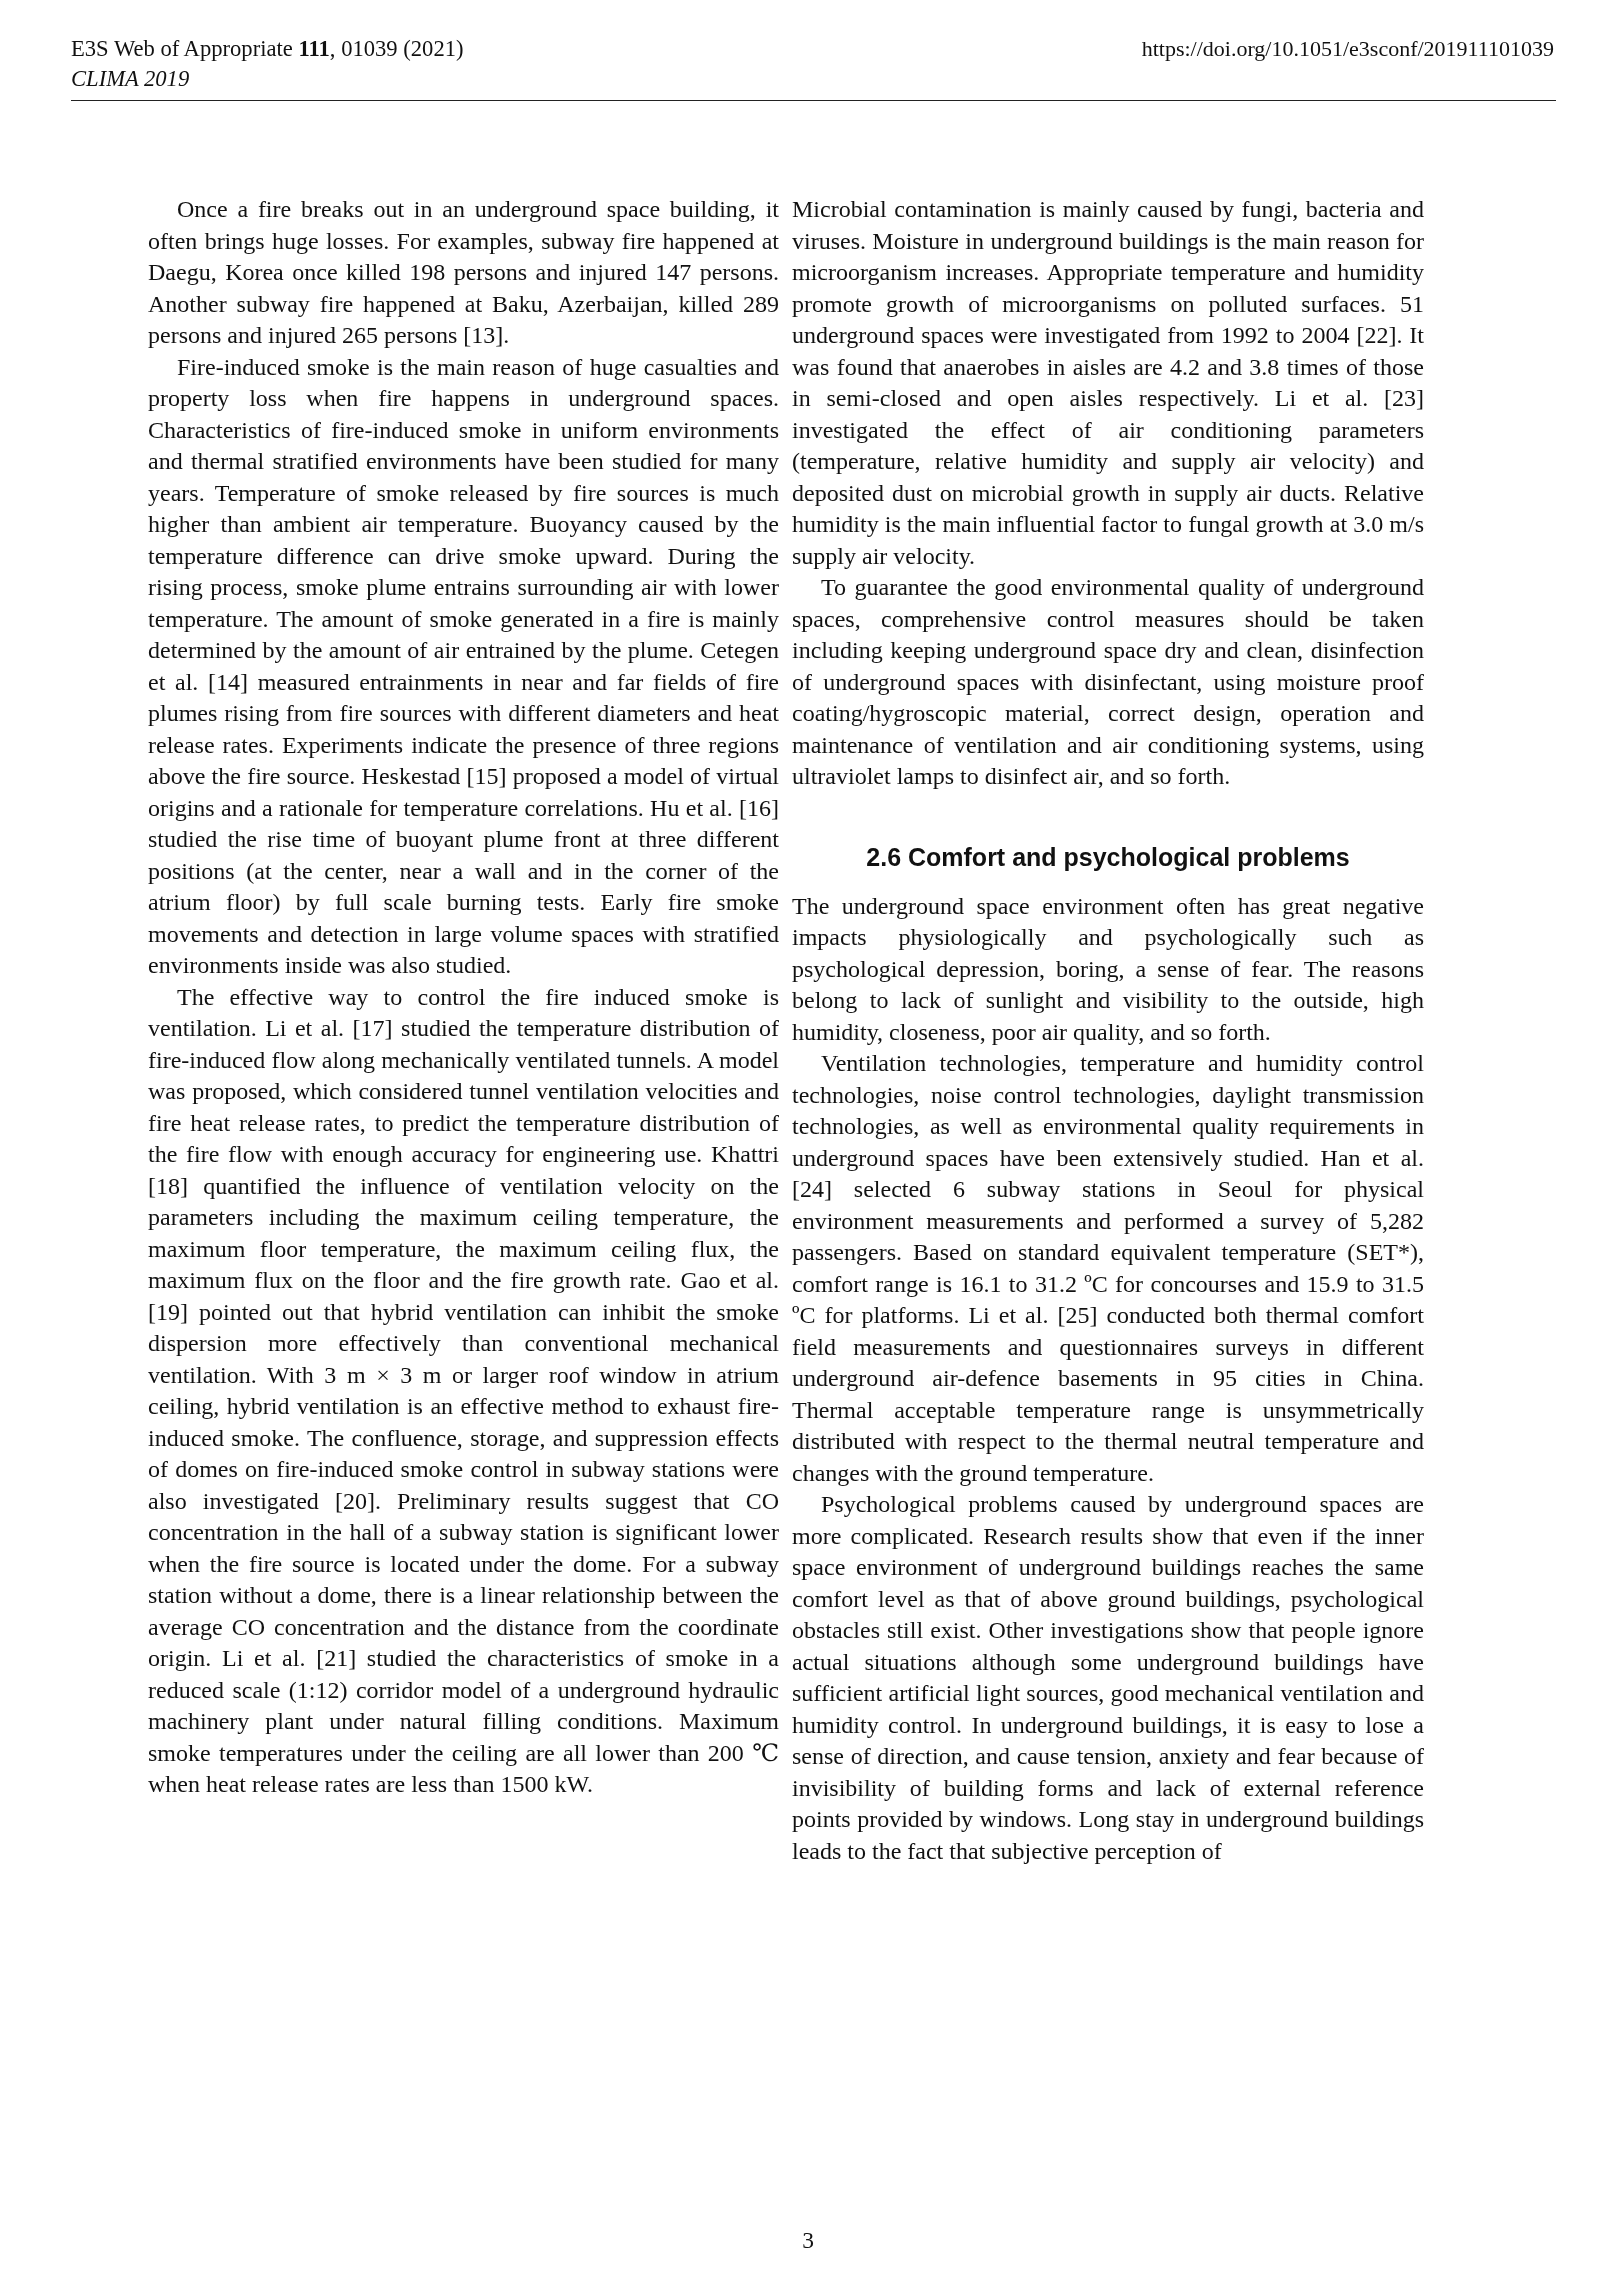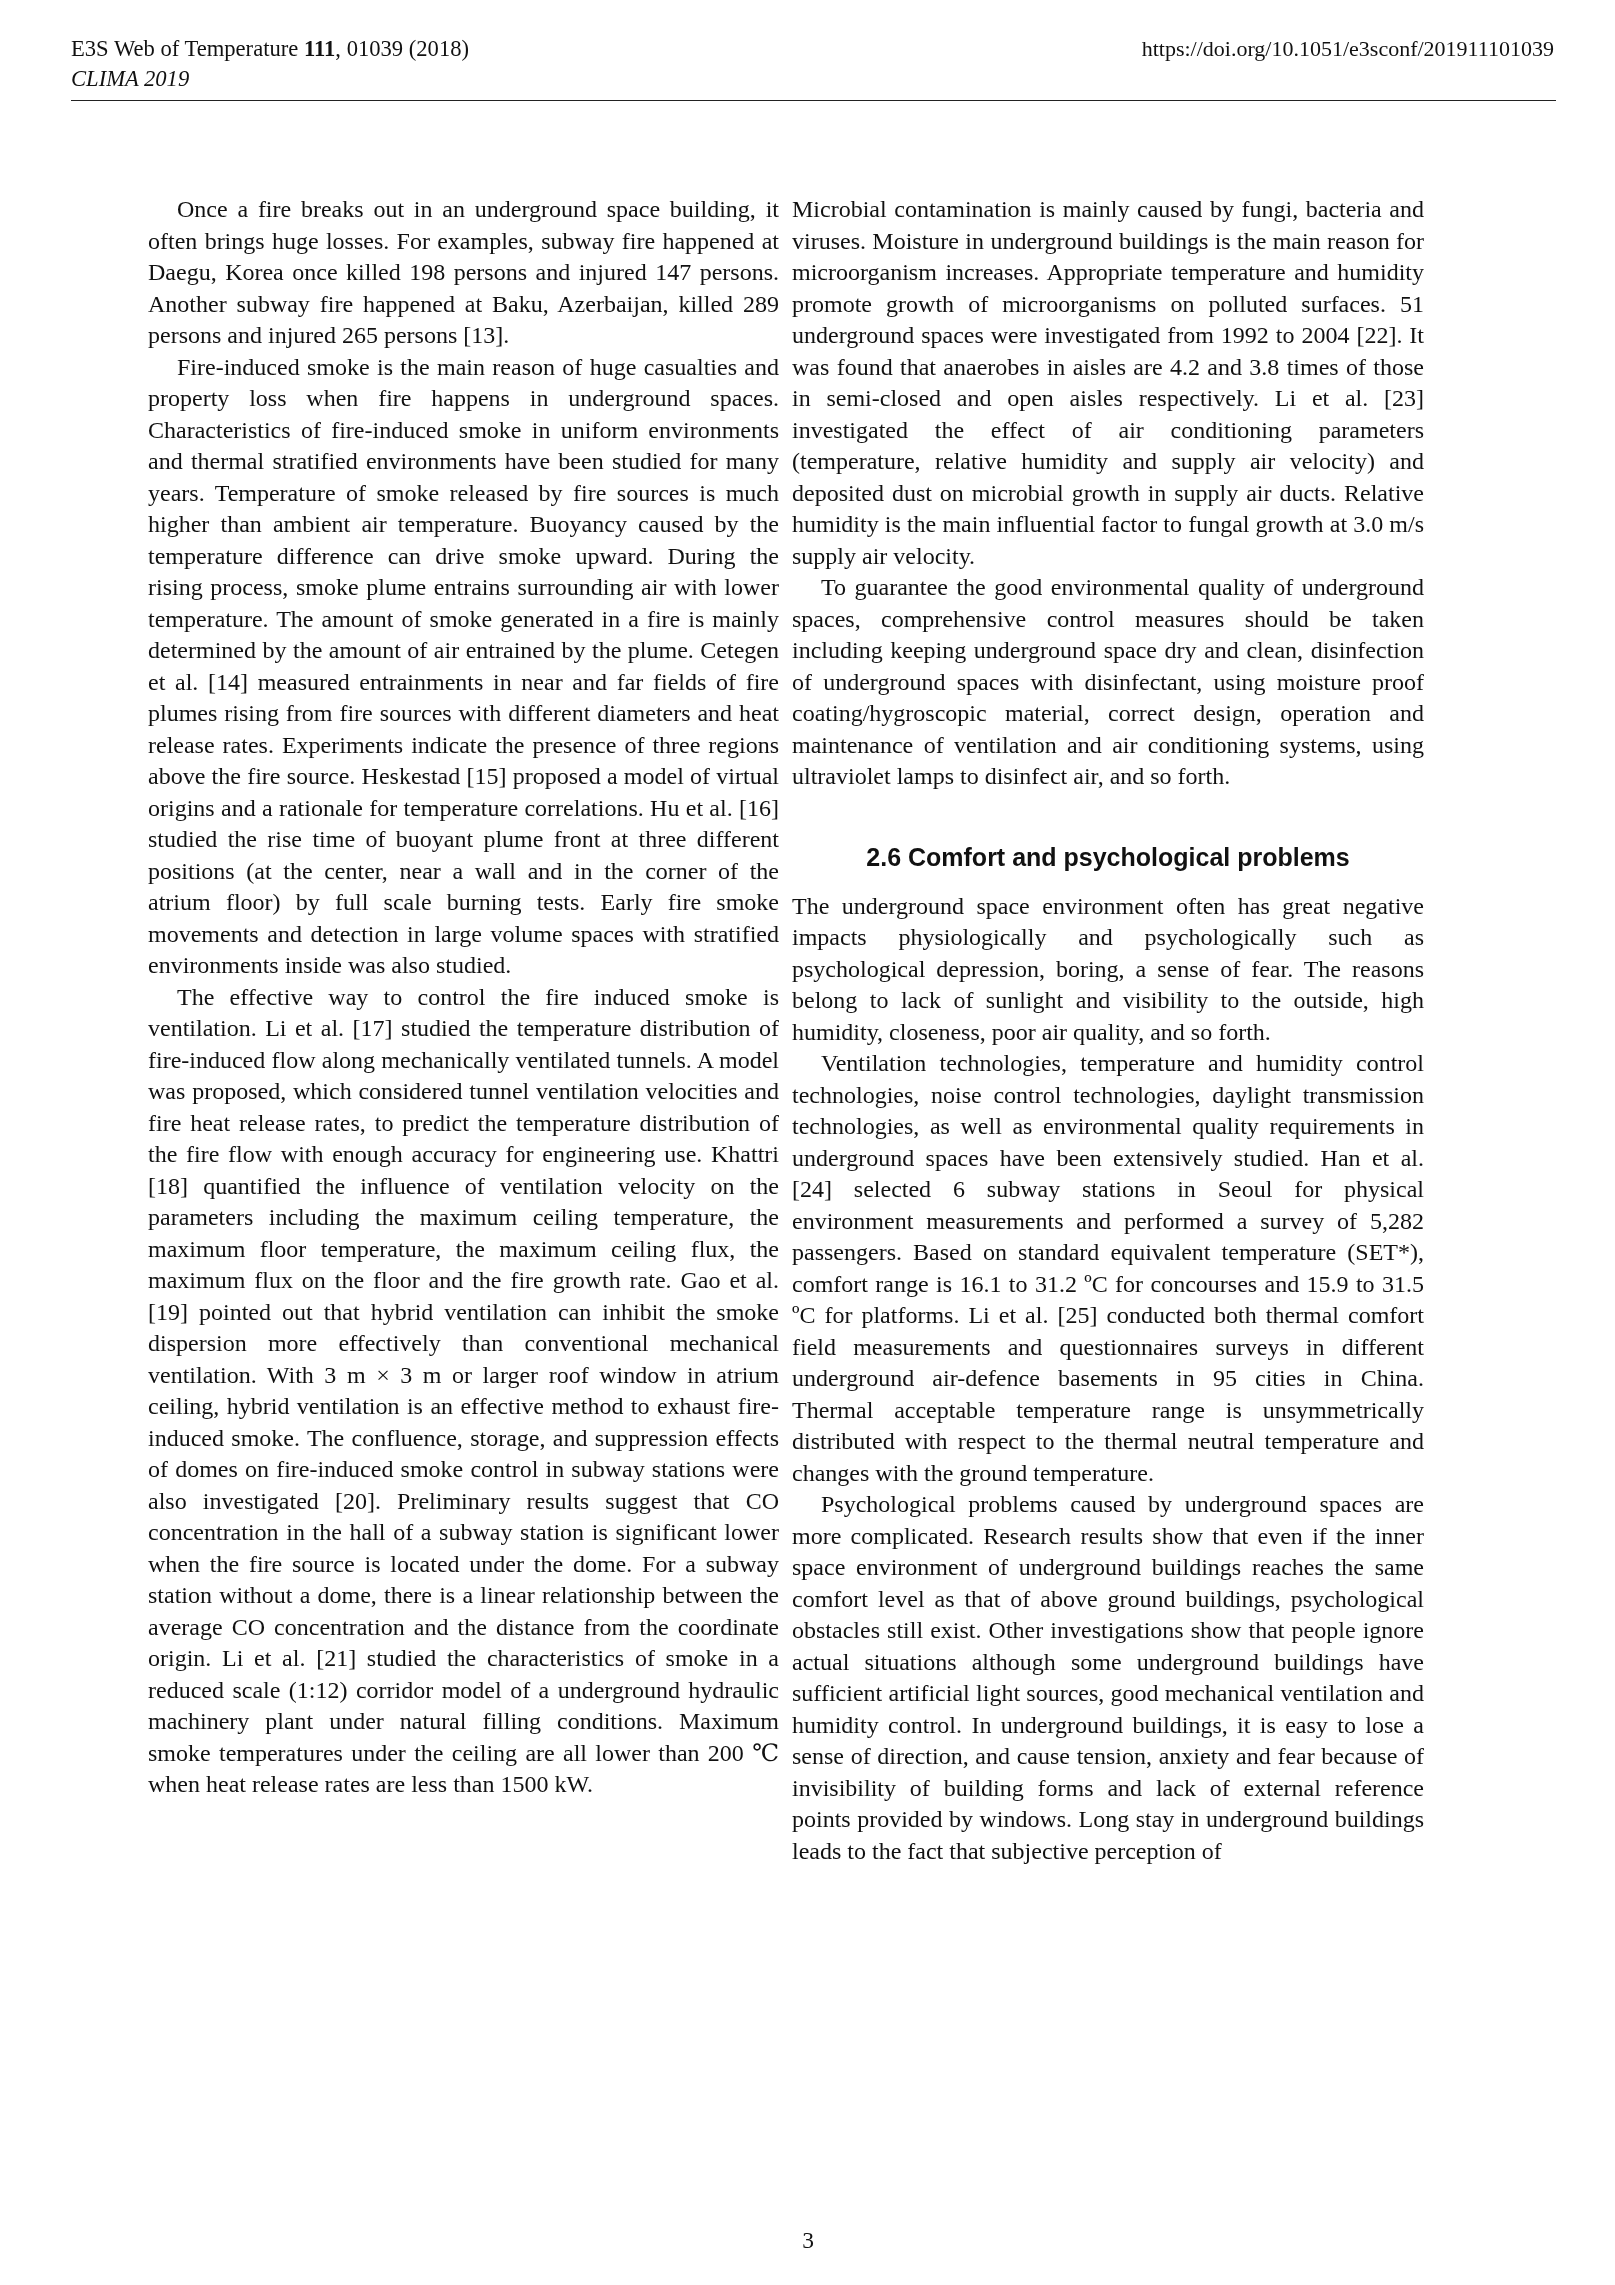--- a/index.html
+++ b/index.html
@@ -18,21 +18,21 @@
   .col h2 { font-family: "Liberation Sans", "DejaVu Sans", sans-serif; font-weight: bold;
             font-size: 25px; line-height: 31px; margin: 0; text-align: center; }
   .col.left h2 { margin-top: 51px; }
   .col.right h2 { margin-top: 49px; margin-bottom: 18px; }
   .pagenum { position: absolute; left: 0; width: 1616px; text-align: center; top: 2227px; font-size: 23.5px; }
 </style>
 </head>
 <body>
 
 <div class="hdr-left">
-  <div class="journal"><span>E3S Web of Temperature </span><b>111</b><span>, 01039 (2018)</span></div>
+  <div class="journal"><span>E3S Web of Appropriate </span><b>111</b><span>, 01039 (2021)</span></div>
   <div class="conf">CLIMA 2019</div>
 </div>
 <div class="hdr-right">https://doi.org/10.1051/e3sconf/201911101039</div>
 <div class="rule"></div>
 
 <div class="col left">
   <p>Once a fire breaks out in an underground space building, it often brings huge losses. For examples, subway fire happened at Daegu, Korea once killed 198 persons and injured 147 persons. Another subway fire happened at Baku, Azerbaijan, killed 289 persons and injured 265 persons [13].</p>
   <p>Fire-induced smoke is the main reason of huge casualties and property loss when fire happens in underground spaces. Characteristics of fire-induced smoke in uniform environments and thermal stratified environments have been studied for many years. Temperature of smoke released by fire sources is much higher than ambient air temperature. Buoyancy caused by the temperature difference can drive smoke upward. During the rising process, smoke plume entrains surrounding air with lower temperature. The amount of smoke generated in a fire is mainly determined by the amount of air entrained by the plume. Cetegen et al. [14] measured entrainments in near and far fields of fire plumes rising from fire sources with different diameters and heat release rates. Experiments indicate the presence of three regions above the fire source. Heskestad [15] proposed a model of virtual origins and a rationale for temperature correlations. Hu et al. [16] studied the rise time of buoyant plume front at three different positions (at the center, near a wall and in the corner of the atrium floor) by full scale burning tests. Early fire smoke movements and detection in large volume spaces with stratified environments inside was also studied.</p>
   <p>The effective way to control the fire induced smoke is ventilation. Li et al. [17] studied the temperature distribution of fire-induced flow along mechanically ventilated tunnels. A model was proposed, which considered tunnel ventilation velocities and fire heat release rates, to predict the temperature distribution of the fire flow with enough accuracy for engineering use. Khattri [18] quantified the influence of ventilation velocity on the parameters including the maximum ceiling temperature, the maximum floor temperature, the maximum ceiling flux, the maximum flux on the floor and the fire growth rate. Gao et al. [19] pointed out that hybrid ventilation can inhibit the smoke dispersion more effectively than conventional mechanical ventilation. With 3 m × 3 m or larger roof window in atrium ceiling, hybrid ventilation is an effective method to exhaust fire-induced smoke. The confluence, storage, and suppression effects of domes on fire-induced smoke control in subway stations were also investigated [20]. Preliminary results suggest that CO concentration in the hall of a subway station is significant lower when the fire source is located under the dome. For a subway station without a dome, there is a linear relationship between the average CO concentration and the distance from the coordinate origin. Li et al. [21] studied the characteristics of smoke in a reduced scale (1:12) corridor model of a underground hydraulic machinery plant under natural filling conditions. Maximum smoke temperatures under the ceiling are all lower than 200 ℃ when heat release rates are less than 1500 kW.</p>
 </div>

